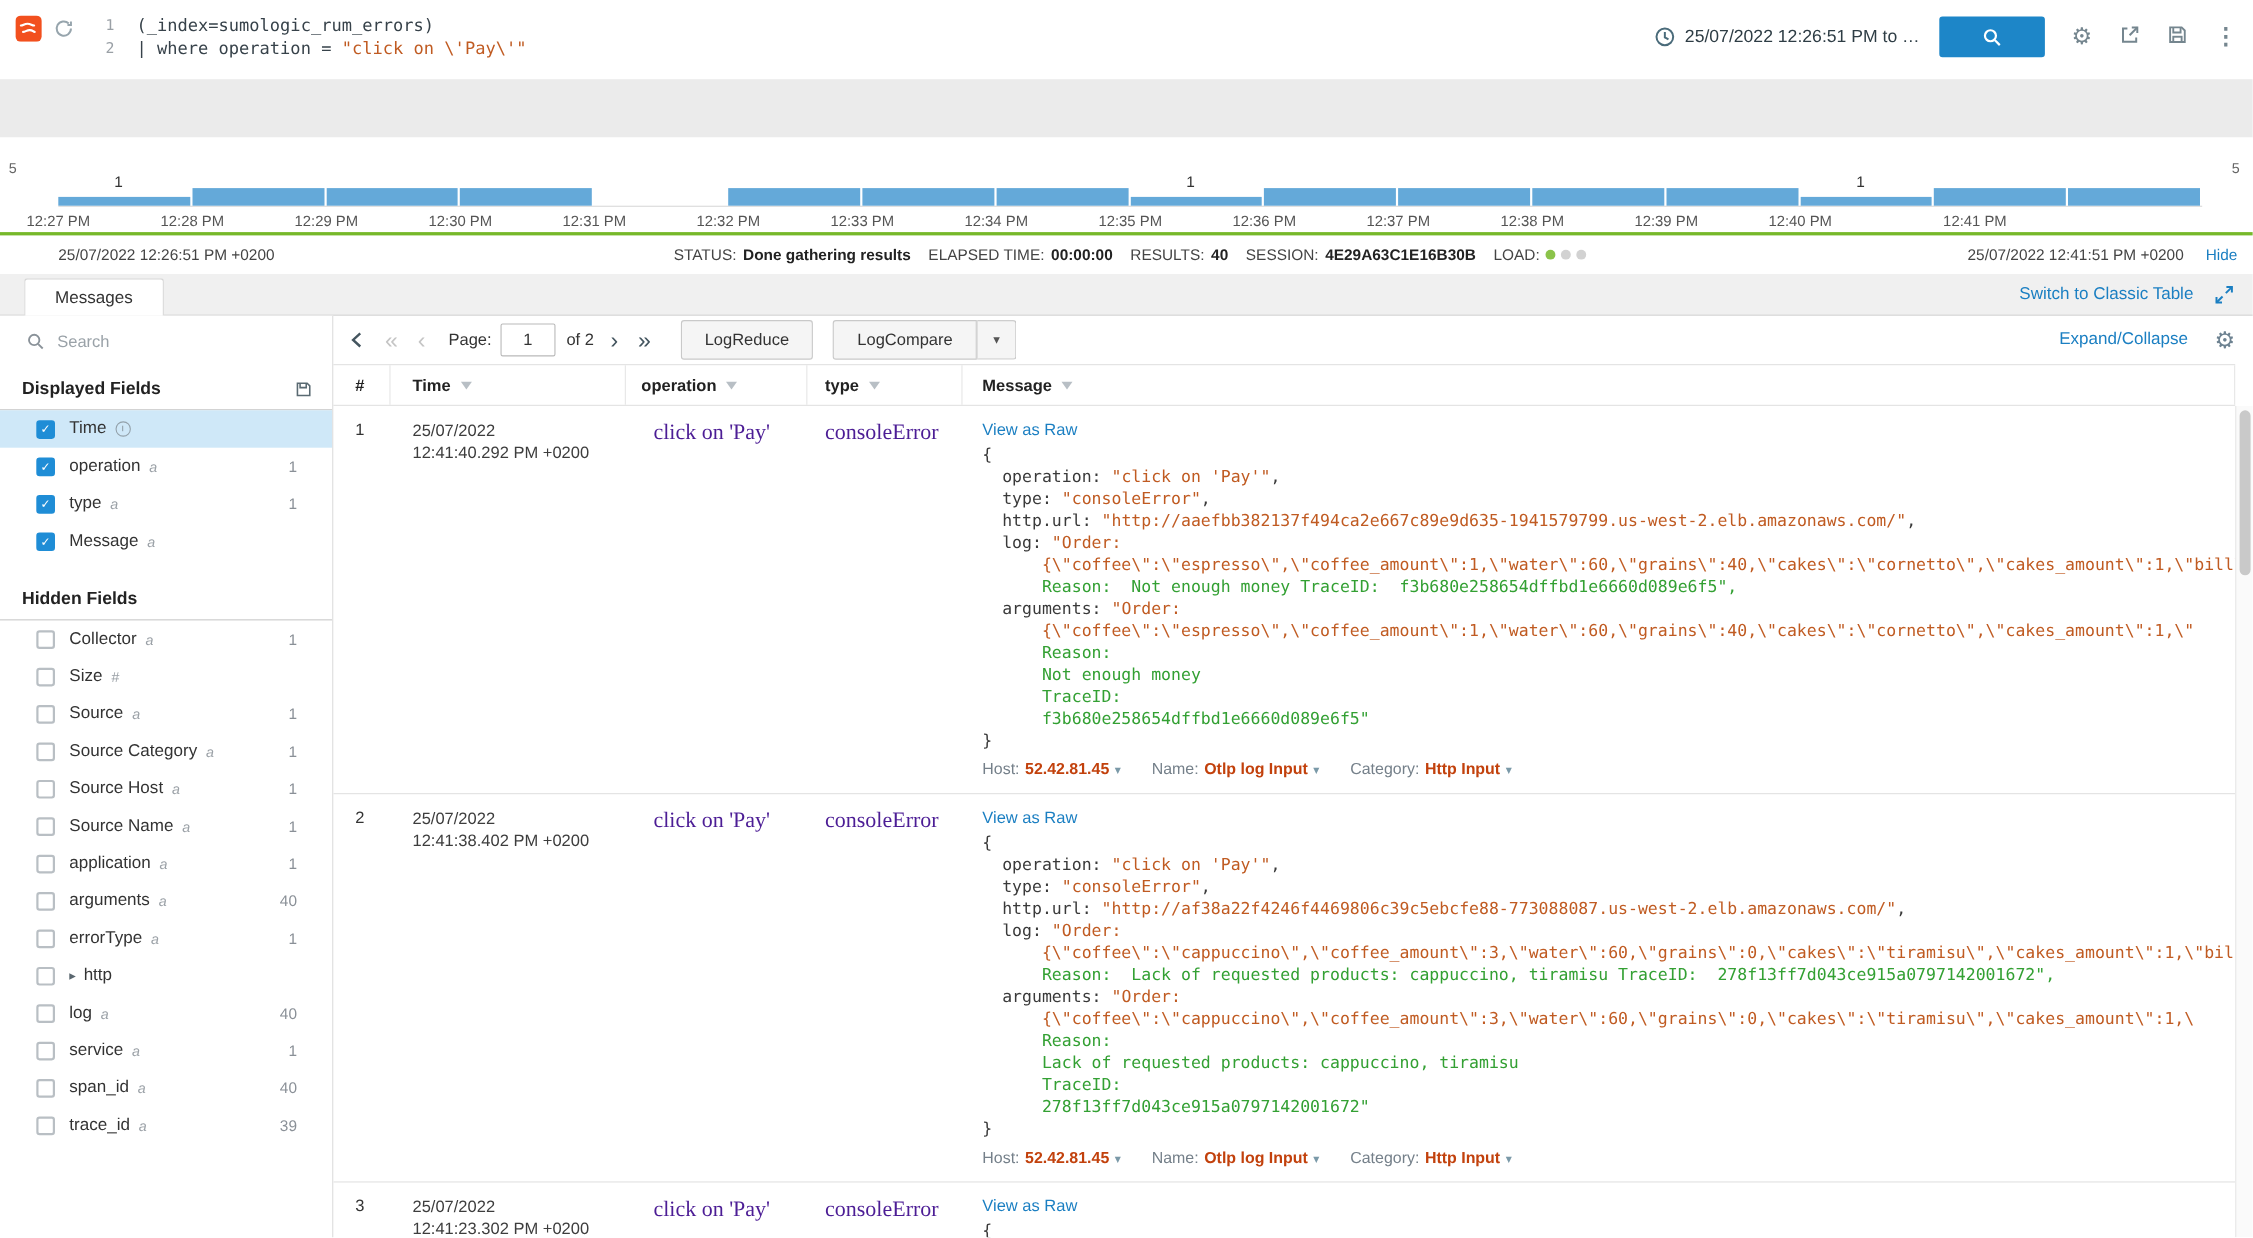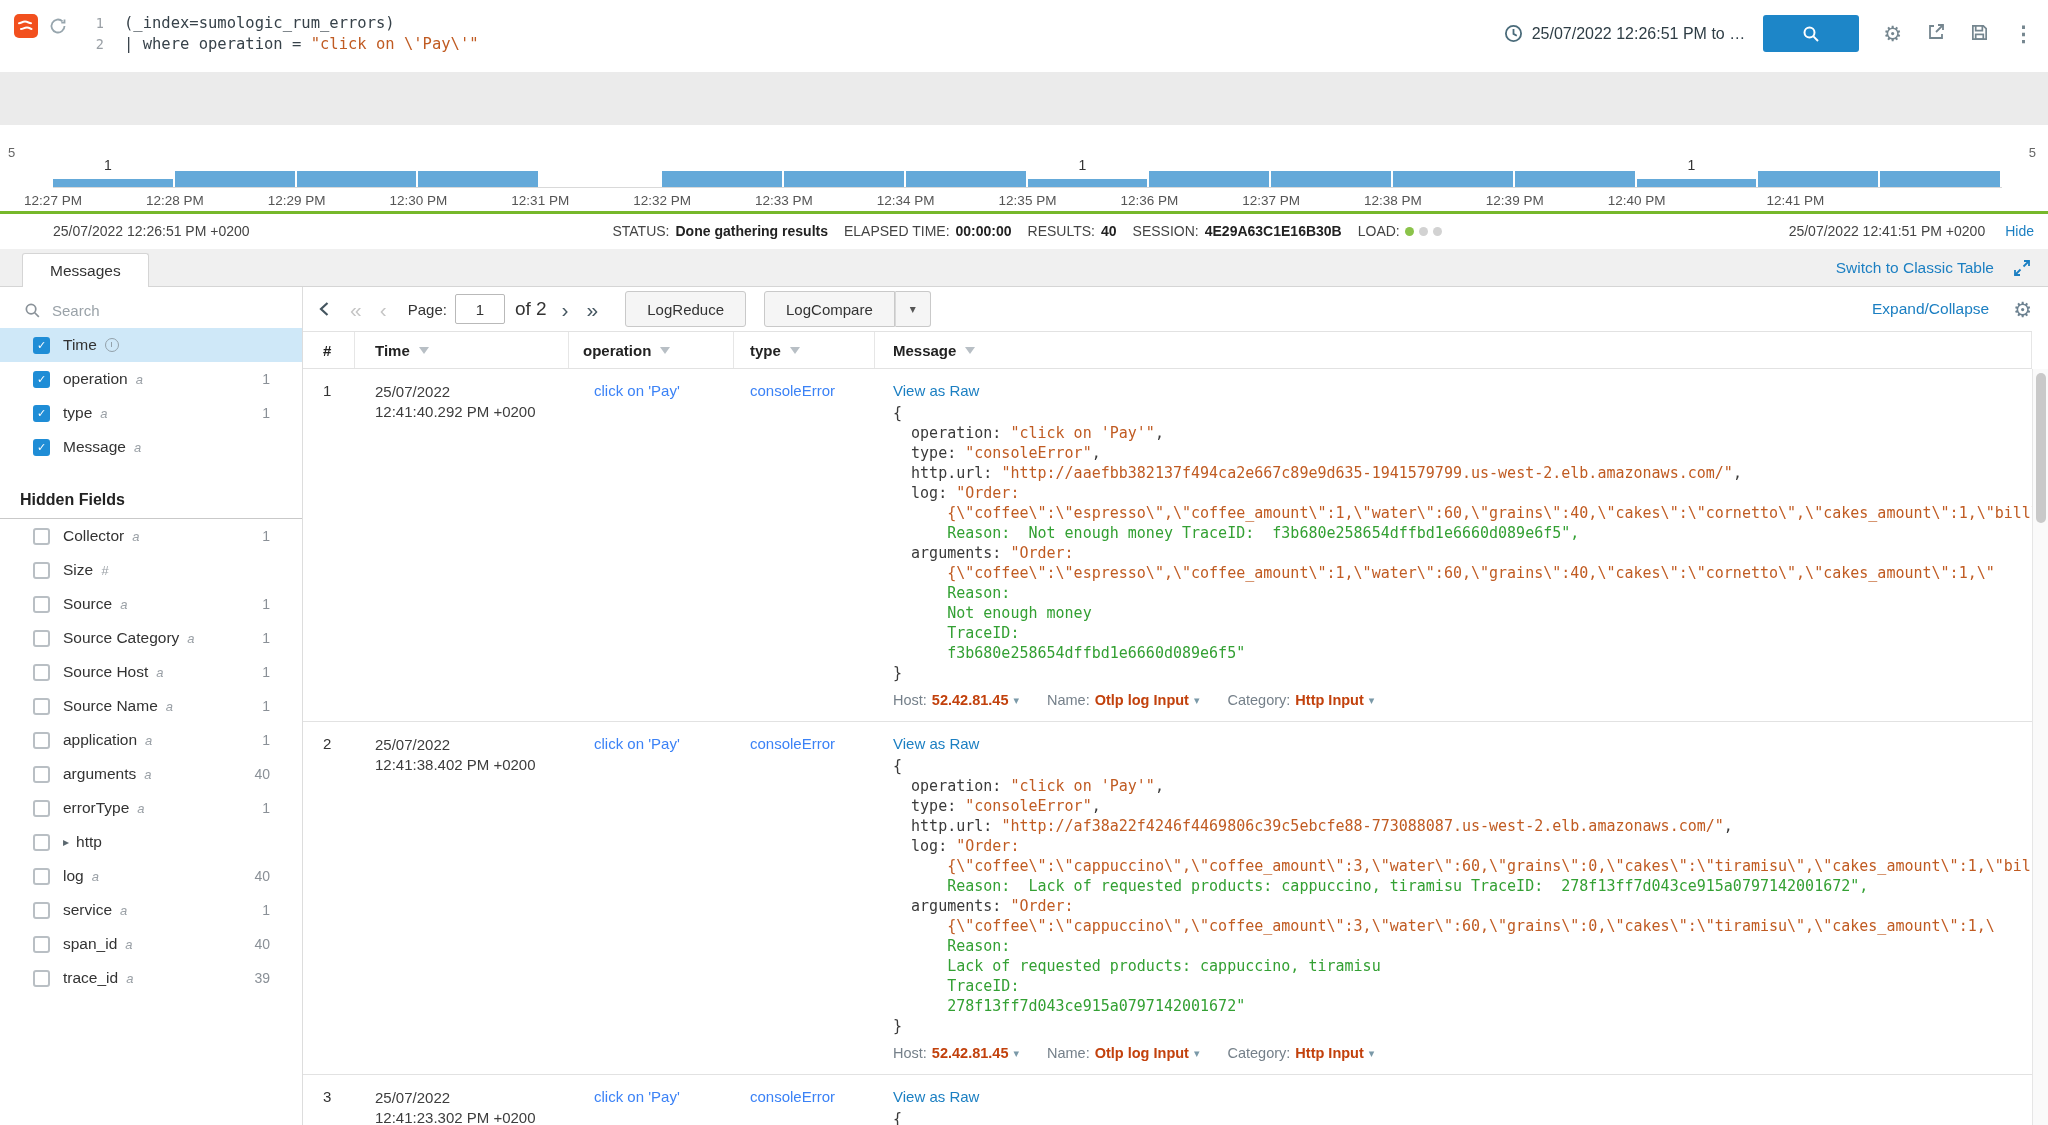--- a/index.html
+++ b/index.html
@@ -70,21 +70,21 @@
   .clock-icon::after{content:"";position:absolute;left:5px;top:2.5px;width:1.5px;height:5px;background:#93a1aa}
 
   
   .main{flex:1;position:relative;display:flex;flex-direction:column;min-width:0}
   .toolbar{height:44px;display:flex;align-items:center;padding:0 16px 0 10px}
   .pg-btn{background:none;border:none;font-size:21px;color:#44555f;padding:0 9px;cursor:pointer;line-height:1}
   .pg-btn.disabled{color:#c5c5c5}
   .back-btn{background:none;border:none;padding:0 6px 0 2px;cursor:pointer;display:flex;align-items:center}
   .page-label{font-size:15px;color:#333;margin:0 8px 0 12px}
   .page-input{width:50px;height:30px;border:1px solid #b9b9b9;border-radius:2px;text-align:center;font-size:15px;color:#333}
-  .page-of{font-size:19px;color:#333;margin:0 6px 0 10px}
+  .page-of{font-size:15px;color:#333;margin:0 6px 0 10px}
   .tool-btn{height:36px;background:#f5f5f5;border:1px solid #c9c9c9;border-radius:3px;font-size:15px;color:#333;
     padding:0 21px;margin-left:18px;cursor:pointer}
   .btn-group{display:flex;margin-left:18px}
   .btn-group .tool-btn{margin-left:0;border-radius:3px 0 0 3px}
   .btn-caret{width:36px;height:36px;background:#f5f5f5;border:1px solid #c9c9c9;border-left:1px solid #d9d9d9;
     border-radius:0 3px 3px 0;color:#555;font-size:12px;cursor:pointer}
   .toolbar-right{margin-left:auto;display:flex;align-items:center;gap:24px}
   .gear-small{background:none;border:none;color:#6d8291;font-size:21px;cursor:pointer;line-height:1}
 
   .thead{display:grid;grid-template-columns:52px 214px 165px 141px 1fr;border-top:1px solid #e2e2e2;
@@ -93,21 +93,21 @@
   .th:last-child{border-right:1px solid #e6e6e6}
   .funnel{width:0;height:0;border-left:5px solid transparent;border-right:5px solid transparent;border-top:7px solid #b8bfc5}
 
   .results-body{flex:1;overflow:hidden;position:relative;padding-right:16px}
   .trow{display:grid;grid-template-columns:52px 214px 165px 141px 1fr;border-bottom:1px solid #e2e2e2}
   .cell{padding-top:13px}
   .c-num{padding-left:20px;font-size:15px;color:#333}
   .c-time{padding-left:20px;font-size:15px;color:#3d3d3d;line-height:20px}
   .c-op{padding-left:25px}
   .c-type{padding-left:16px}
-  .mono-cell{font-family:Liberation Sans, sans-serif;font-size:15px;color:#3b82f6}
+  .mono-cell{font-family:Liberation Serif, serif;font-size:20px;color:#4c1d95}
   .c-msg{padding-left:18px;padding-bottom:13px;overflow:hidden}
   .raw-link{color:#1b7fc2;font-size:15px;display:inline-block;margin-bottom:4px;text-decoration:none;cursor:pointer}
   .json-block{font-family:"DejaVu Sans Mono",monospace;font-size:15px;line-height:20px;white-space:pre}
   .tok-p{color:#3a3a3a}.tok-s{color:#c05b22}.tok-g{color:#33a033}
   .meta-row{margin-top:9px;font-size:14.5px;display:flex;align-items:flex-start}
   .meta-group{margin-right:28px;display:flex;align-items:center;gap:5px}
   .meta-label{color:#75808a}
   .meta-value{color:#c2410c;font-weight:bold}
   .meta-caret{color:#7a99a8;font-size:11px;cursor:pointer}
   .scroll-track{position:absolute;top:0;right:0;width:16px;bottom:0;background:#fafafa;border-left:1px solid #e6e6e6}
@@ -300,20 +300,29 @@
       <div class="search-row">
         <span style="display:inline-flex">
           <svg width="17" height="17" viewBox="0 0 18 18">
               <circle cx="7.5" cy="7.5" r="5" fill="none" stroke="#8a9299" stroke-width="1.8"></circle>
               <line x1="11.4" y1="11.4" x2="15.7" y2="15.7" stroke="#8a9299" stroke-width="1.8"></line>
             </svg>
         </span>
         <input class="search-input" placeholder="Search" style="">
       </div>
 
+      <div class="side-header">
+        <span>Displayed Fields</span>
+        <span style="display:inline-flex;cursor:pointer">
+          <svg width="16" height="16" viewBox="0 0 20 20" fill="none" stroke="#5a6a72" stroke-width="1.8">
+              <path d="M3 3h11l3 3v11H3z"></path>
+              <path d="M6 3v5h7V3"></path>
+            </svg>
+        </span>
+      </div>
       <div>
           <div class="field-row highlight">
             <span class="cb checked">✓</span>
             <span class="f-label">Time</span>
             <span class="clock-icon"></span>
           </div>
           <div class="field-row">
             <span class="cb checked">✓</span>
             <span class="f-label">operation</span>
             <span class="f-type">a</span>

